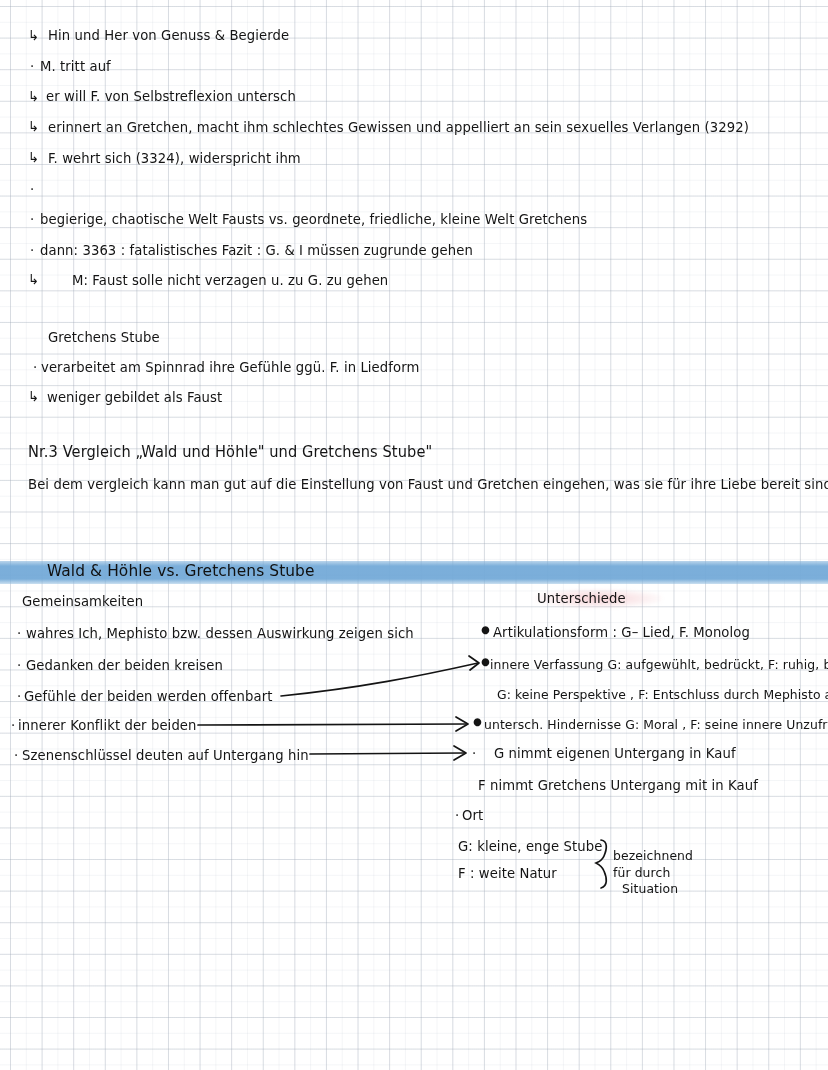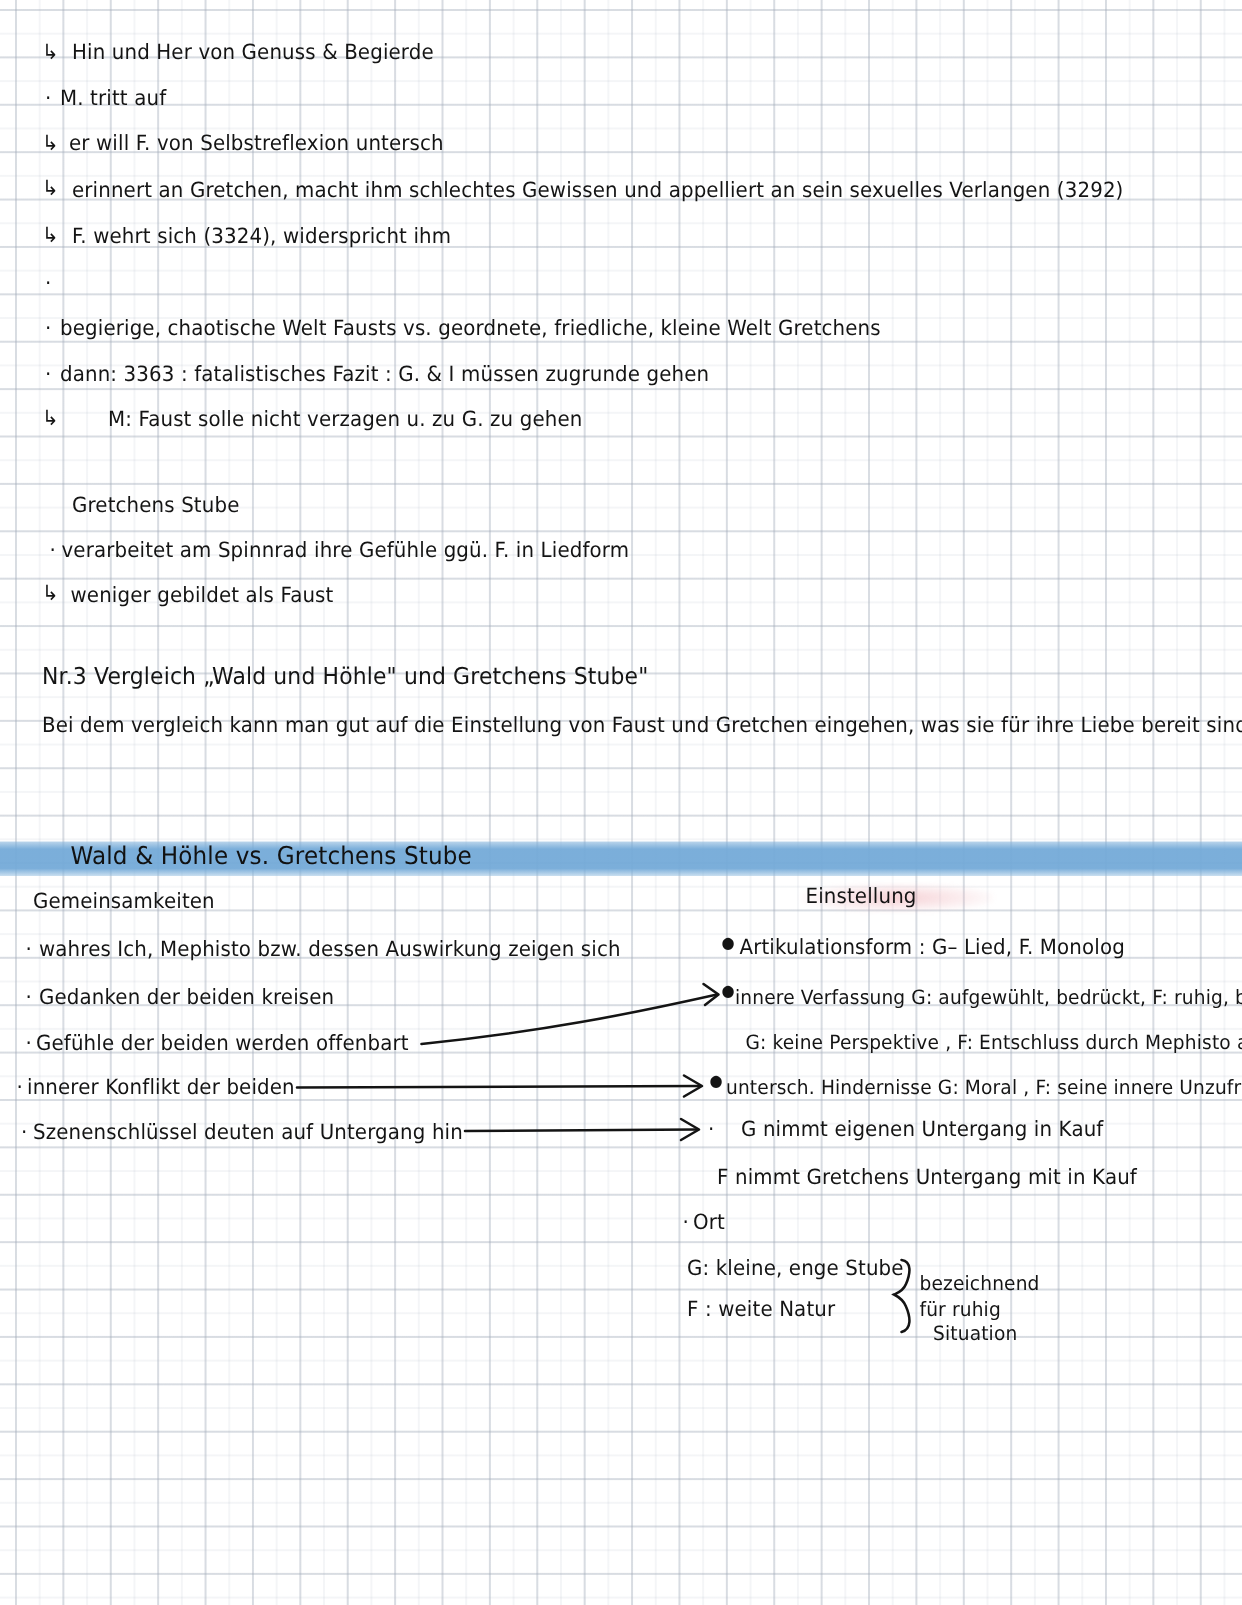--- a/index.html
+++ b/index.html
@@ -106,21 +106,21 @@
   <div class="hw" style="left:47px;top:390px;">weniger gebildet als Faust</div>
 
   <div class="hw lg" style="left:28px;top:443px;">Nr.3 Vergleich „Wald und Höhle" und Gretchens Stube"</div>
   <div class="hw" style="left:28px;top:477px;">Bei dem vergleich kann man gut auf die Einstellung von Faust und Gretchen eingehen, was sie für ihre Liebe bereit sind</div>
 
   <div id="banner-highlight"></div>
   <div id="banner-text" class="hw">Wald &amp; Höhle vs. Gretchens Stube</div>
 
   <div id="unterschiede-smudge"></div>
   <div class="hw" style="left:22px;top:594px;">Gemeinsamkeiten</div>
-  <div class="hw" style="left:537px;top:591px;">Einstellung</div>
+  <div class="hw" style="left:537px;top:591px;">Unterschiede</div>
 
   <div class="hw" style="left:17px;top:626px;">·</div>
   <div class="hw" style="left:26px;top:626px;">wahres Ich, Mephisto bzw. dessen Auswirkung zeigen sich</div>
 
   <div class="hw" style="left:17px;top:658px;">·</div>
   <div class="hw" style="left:26px;top:658px;">Gedanken der beiden kreisen</div>
 
   <div class="hw" style="left:17px;top:689px;">·</div>
   <div class="hw" style="left:24px;top:689px;">Gefühle der beiden werden offenbart</div>
 
@@ -146,21 +146,21 @@
 
   <div class="hw" style="left:478px;top:778px;">F nimmt Gretchens Untergang mit in Kauf</div>
 
   <div class="hw" style="left:455px;top:808px;">·</div>
   <div class="hw" style="left:462px;top:808px;">Ort</div>
 
   <div class="hw" style="left:458px;top:839px;">G: kleine, enge Stube</div>
   <div class="hw" style="left:458px;top:866px;">F : weite Natur</div>
 
   <div class="hw sm" style="left:613px;top:848px;">bezeichnend</div>
-  <div class="hw sm" style="left:613px;top:865px;">für ruhig</div>
+  <div class="hw sm" style="left:613px;top:865px;">für durch</div>
   <div class="hw sm" style="left:622px;top:881px;">Situation</div>
 
   <svg class="overlay" viewBox="0 0 828 1070">
 
     <g>
       <path d="M281,696 C360,688 420,676 478,663" fill="none" stroke="#141414" stroke-width="1.7" stroke-linecap="round"></path>
       <path d="M469,656 L479,663 L470,670" fill="none" stroke="#141414" stroke-width="1.7" stroke-linecap="round" stroke-linejoin="round"></path>
     </g>
 
     <g>

